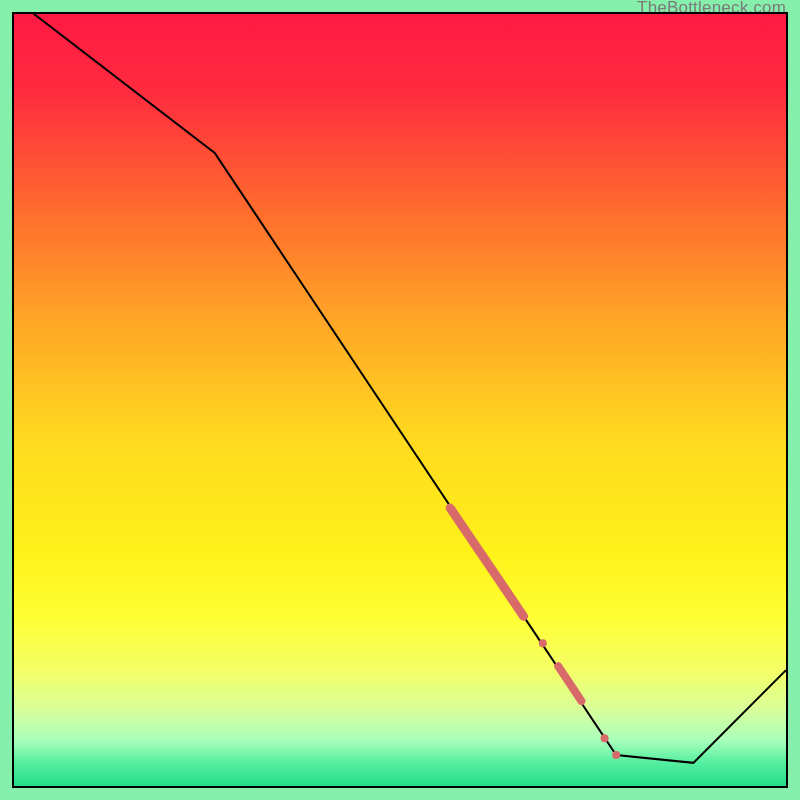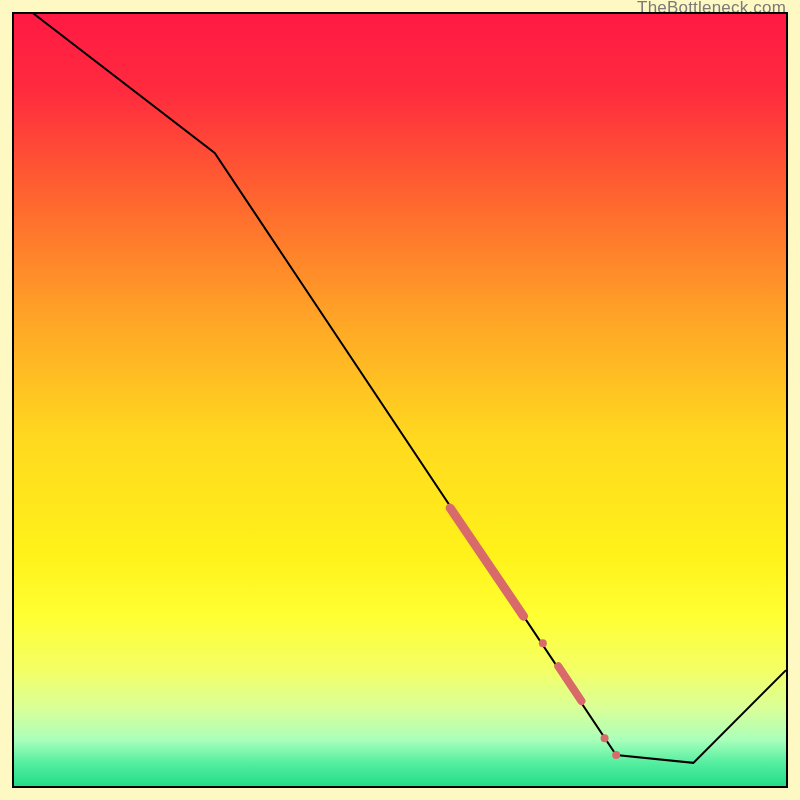--- a/index.html
+++ b/index.html
@@ -6,21 +6,21 @@
     margin: 0;
     padding: 0;
     width: 800px;
     height: 800px;
     overflow: hidden;
   }
   .chart-container {
     position: relative;
     width: 800px;
     height: 800px;
-    background: #fef9c3;
+    background: #86efac;
   }
   .plot-area {
     position: absolute;
     left: 12px;
     top: 12px;
     width: 776px;
     height: 776px;
     border: 2px solid #000000;
     box-sizing: border-box;
     overflow: hidden;

